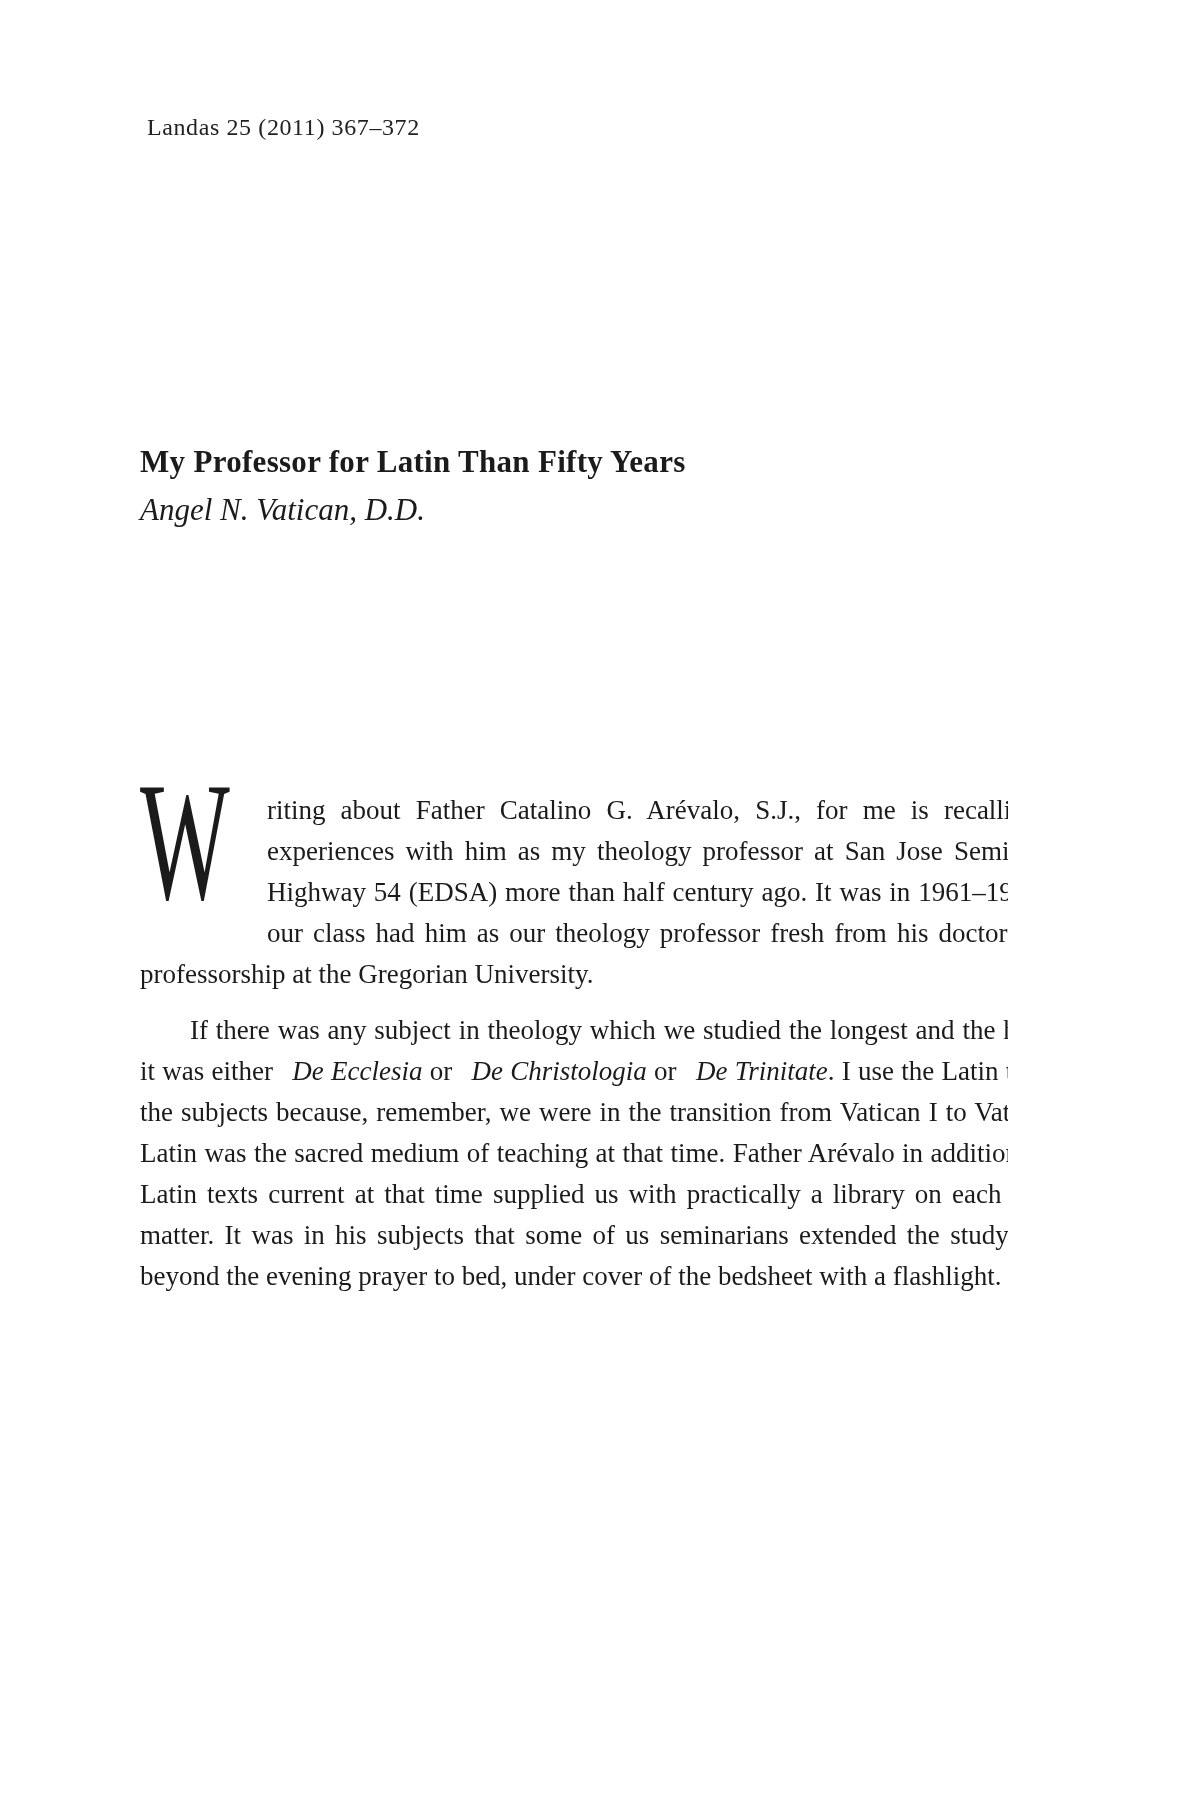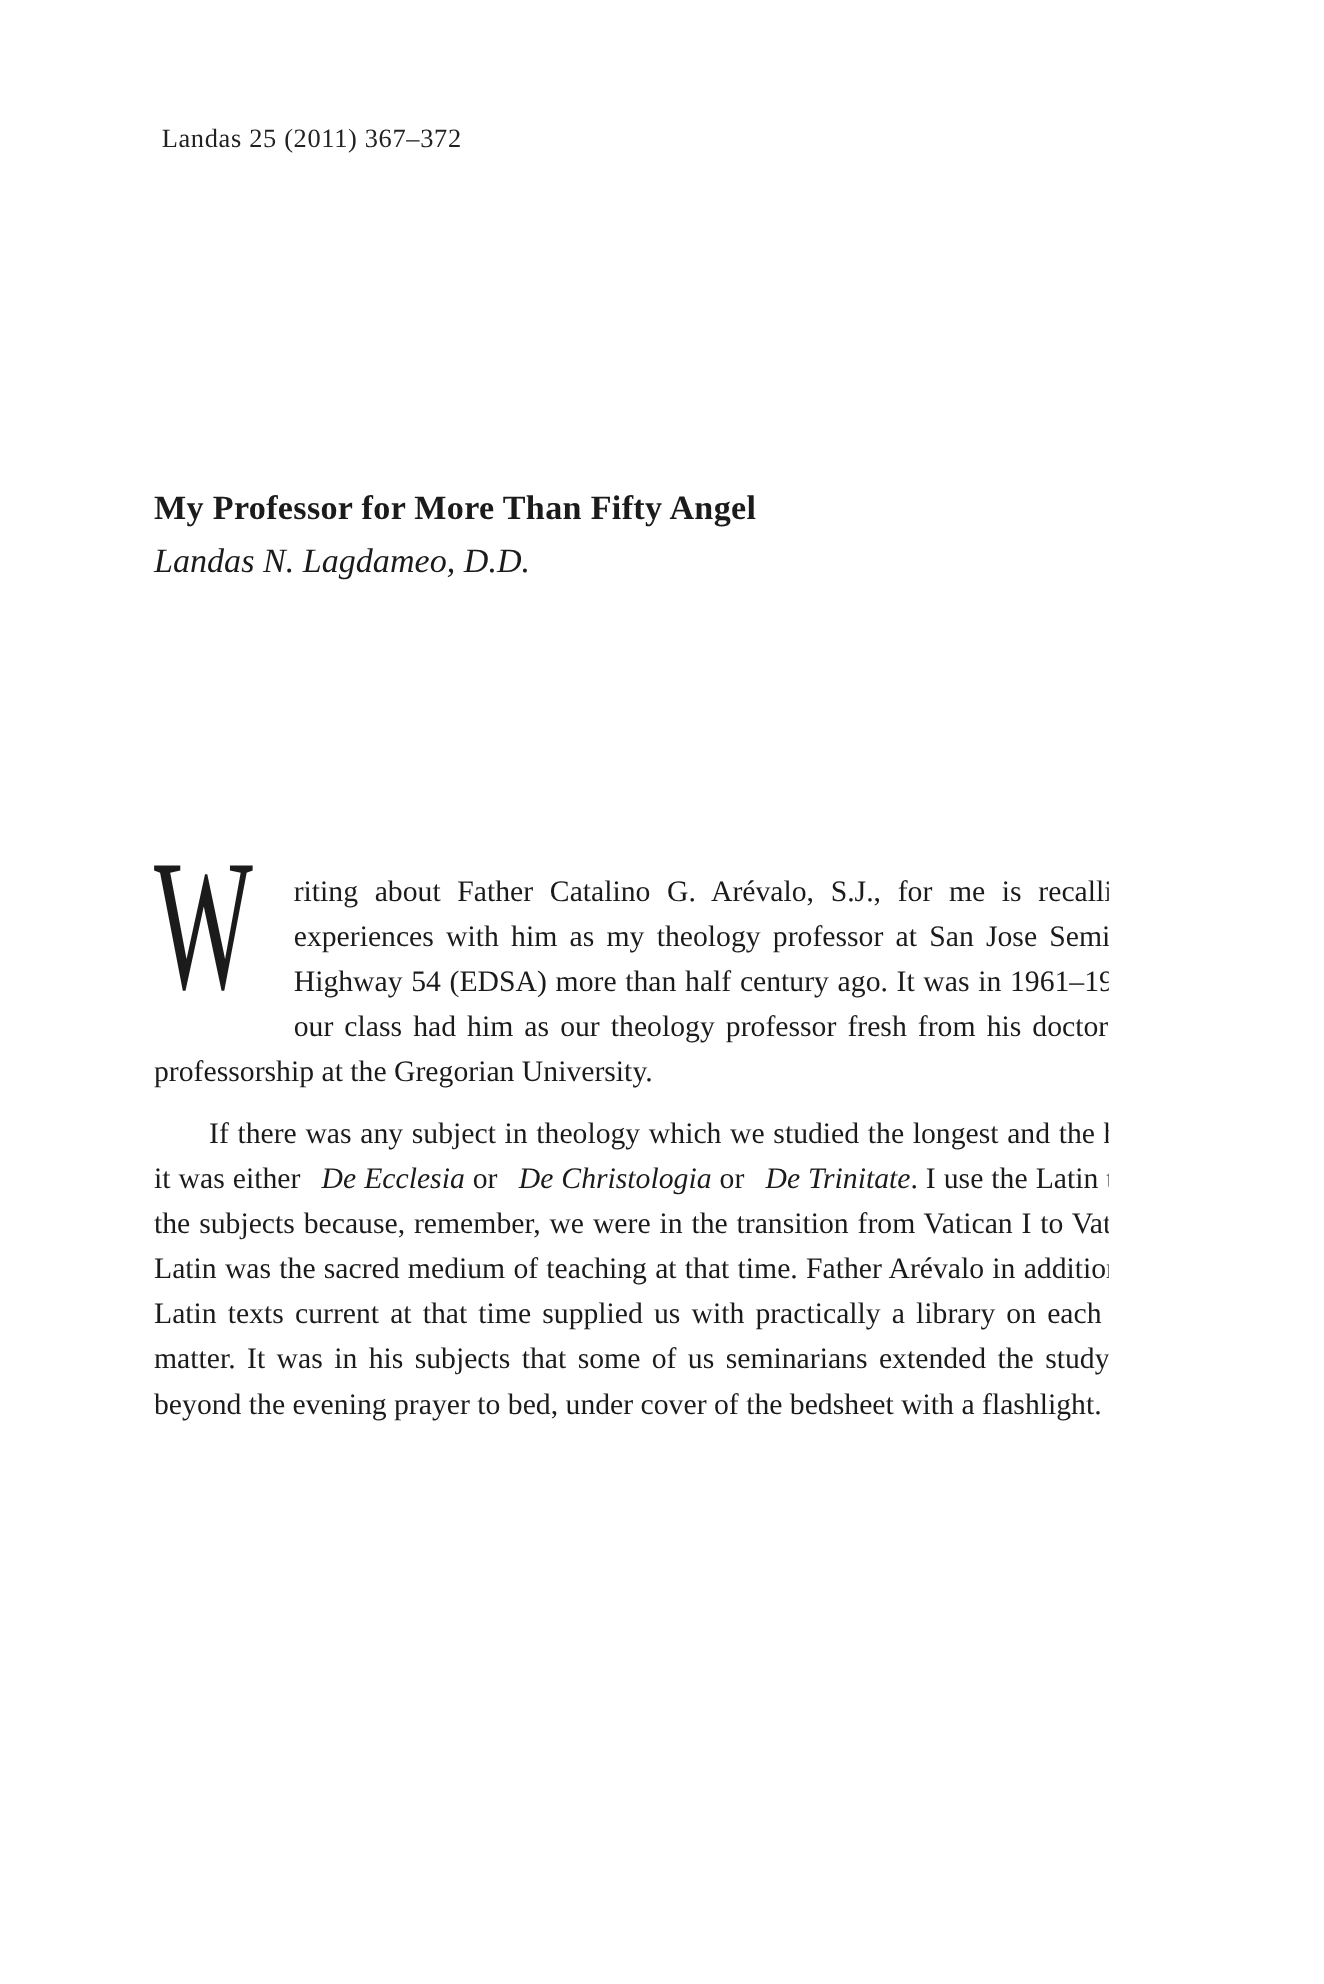--- a/index.html
+++ b/index.html
@@ -78,22 +78,22 @@
   .lat { font-style: italic; margin-left: 12px; }
 </style>
 </head>
 <body>
 
 <div class="page">
 
   <div class="running-header">Landas 25 (2011) 367–372</div>
 
   <div class="title-block">
-    <div class="article-subtitle">My Professor for More Than Fifty Angel</div>
-    <div class="article-author">Landas N. Lagdameo, D.D.</div>
+    <div class="article-subtitle">My Professor for Latin Than Fifty Years</div>
+    <div class="article-author">Angel N. Vatican, D.D.</div>
   </div>
 
   <div class="body-block">
 
     <p>
       <span class="dropcap">
         <span class="glyph">W</span>
       </span><span>riting about Father Catalino G. Arévalo, S.J., for me is recalling my experiences with him as my theology professor at San Jose Seminary at Highway 54 (EDSA) more than half century ago. It was in 1961–1965 that our class had him as our theology professor fresh from his doctorate and professorship at the Gregorian University.</span>
     </p>
 

